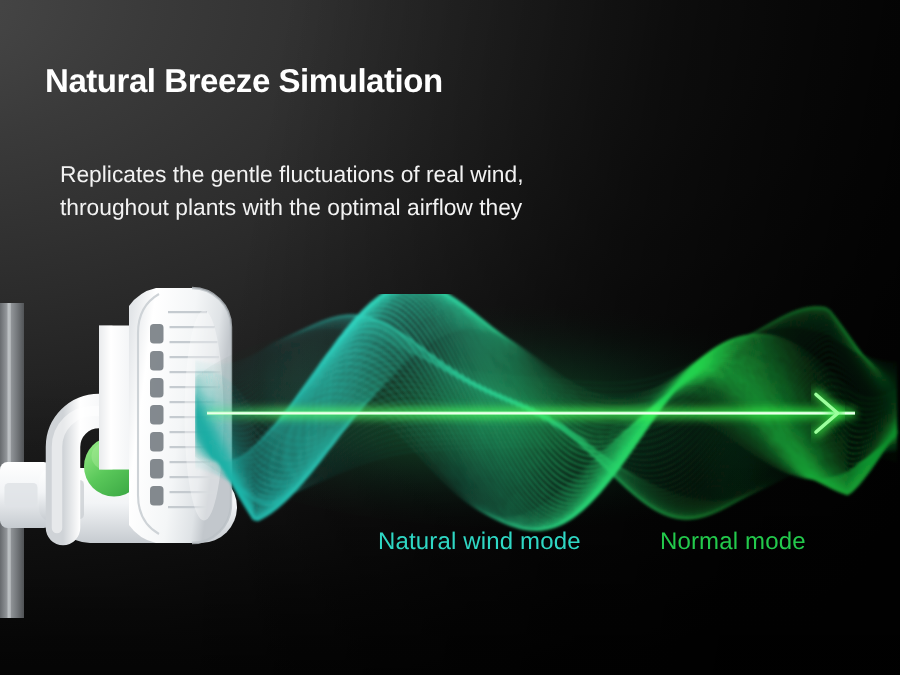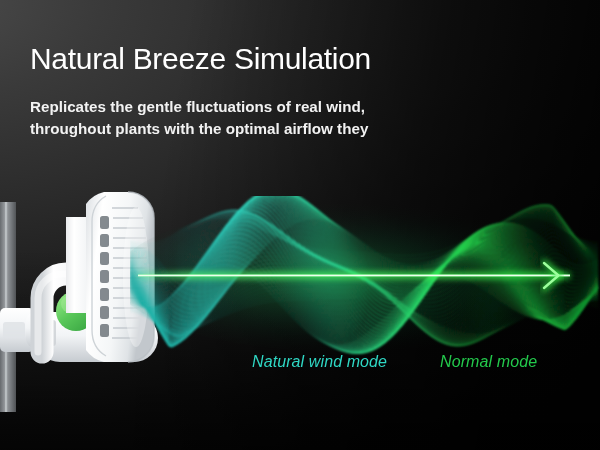--- a/index.html
+++ b/index.html
@@ -32,35 +32,35 @@
     inset: 0;
     background: linear-gradient(180deg, rgba(0,0,0,0) 55%, rgba(0,0,0,0.35) 85%, rgba(0,0,0,0.6) 100%);
   }
 
   
   .headline {
     position: absolute;
     left: 30px;
     top: 42px;
     margin: 0;
-    font-size: 30px;
-    font-weight: normal;
+    font-size: 22px;
+    font-weight: bold;
     letter-spacing: -0.3px;
     color: #ffffff;
     line-height: 1.1;
     white-space: nowrap;
   }
   .subcopy {
     position: absolute;
     left: 30px;
     top: 96px;
-    margin: 0;
+    margin: 10px;
     width: 430px;
     font-size: 15.2px;
-    font-weight: bold;
+    font-weight: normal;
     line-height: 22px;
     color: #f2f2f2;
   }
   .subcopy span { display: block; white-space: nowrap; }
 
   
   .product {
     position: absolute;
     left: 0;
     top: 182px;
@@ -78,21 +78,20 @@
   }
   .wave-svg { display: block; width: 470px; height: 170px; }
 
   
   .legend {
     position: absolute;
     top: 353px;
     left: 0;
     width: 496px;
     height: 24px;
-    font-style: italic;
   }
   .legend-item {
     position: absolute;
     font-size: 16px;
     font-weight: normal;
     letter-spacing: 0.1px;
     white-space: nowrap;
   }
   .legend-natural { left: 252px; }
   .legend-normal  { left: 440px; text-align: right; }

